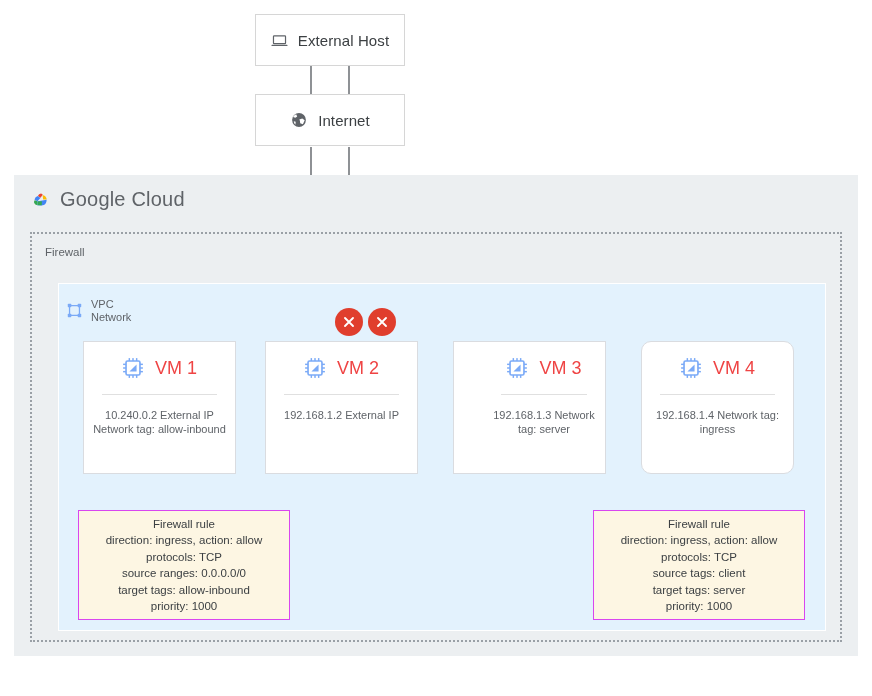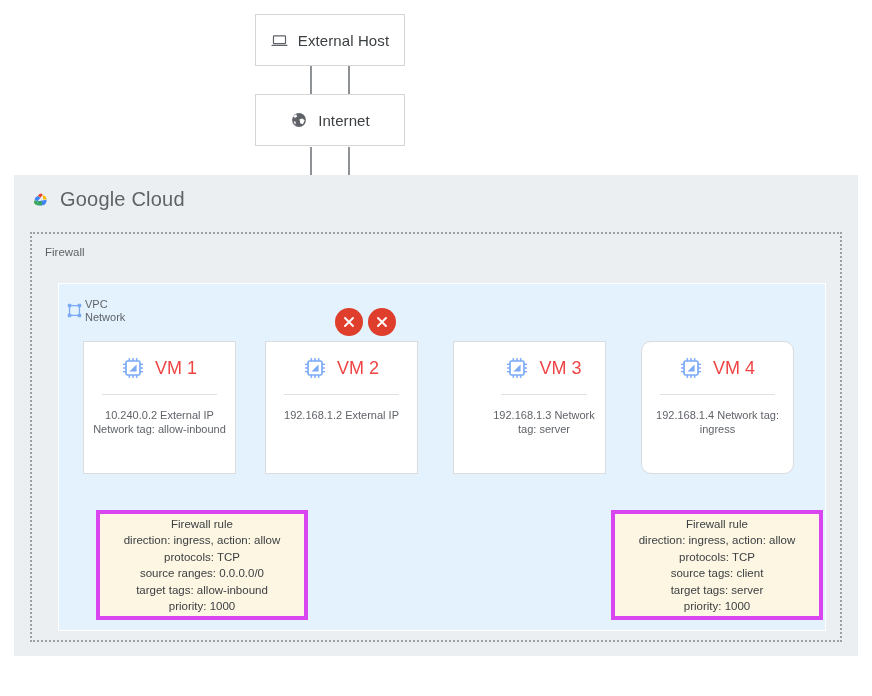--- a/index.html
+++ b/index.html
@@ -95,25 +95,24 @@
     padding-top:13px;
     text-align:center;
     font-size:11px;
     line-height:14px;
     color:#5f6368;
   }
 
   
   .fw-box{
     background:#fdf6e3;
-    border:4px solid #d946ef;
+    border:1px solid #d946ef;
     display:flex;
     align-items:center;
     justify-content:center;
-    margin-left:18px;
   }
   .fw-text{
     text-align:center;
     font-size:11.5px;
     line-height:16.5px;
     color:#3c4043;
     white-space:pre-line;
   }
   svg.overlay{position:absolute;left:0;top:0;width:872px;height:696px;pointer-events:none;}
 
@@ -195,21 +194,21 @@
         <path d="M8.5 18.6 L8.7 14.2 L13.6 14.0 L13.4 18.7 Z" fill="#34a853"></path>
       </svg>
     </span>
     <span class="gc-wordmark"><span>Google</span>&nbsp;<b>Cloud</b></span>
   </div>
 
   <div class="abs project-box" style="left:30px;top:232px;width:812px;height:410px;"></div>
   <div class="abs project-label" style="left:45px;top:246px;">Firewall</div>
 
   <div class="abs vpc-box" style="left:58px;top:283px;width:768px;height:348px;"></div>
-  <div class="abs" style="left:66px;top:298px;display:flex;align-items:center;gap:2px;">
+  <div class="abs" style="left:66px;top:298px;display:flex;align-items:center;gap:8px;">
     <span style="display:flex;">
       <svg width="17" height="17" viewBox="0 0 24 24">
         <g fill="#7baaf7">
           <rect x="2.5" y="2.5" width="5" height="5" rx="1"></rect>
           <rect x="16.5" y="2.5" width="5" height="5" rx="1"></rect>
           <rect x="2.5" y="16.5" width="5" height="5" rx="1"></rect>
           <rect x="16.5" y="16.5" width="5" height="5" rx="1"></rect>
         </g>
         <rect x="5" y="5" width="14" height="14" rx="1.5" fill="none" stroke="#7baaf7" stroke-width="1.8"></rect>
       </svg>

